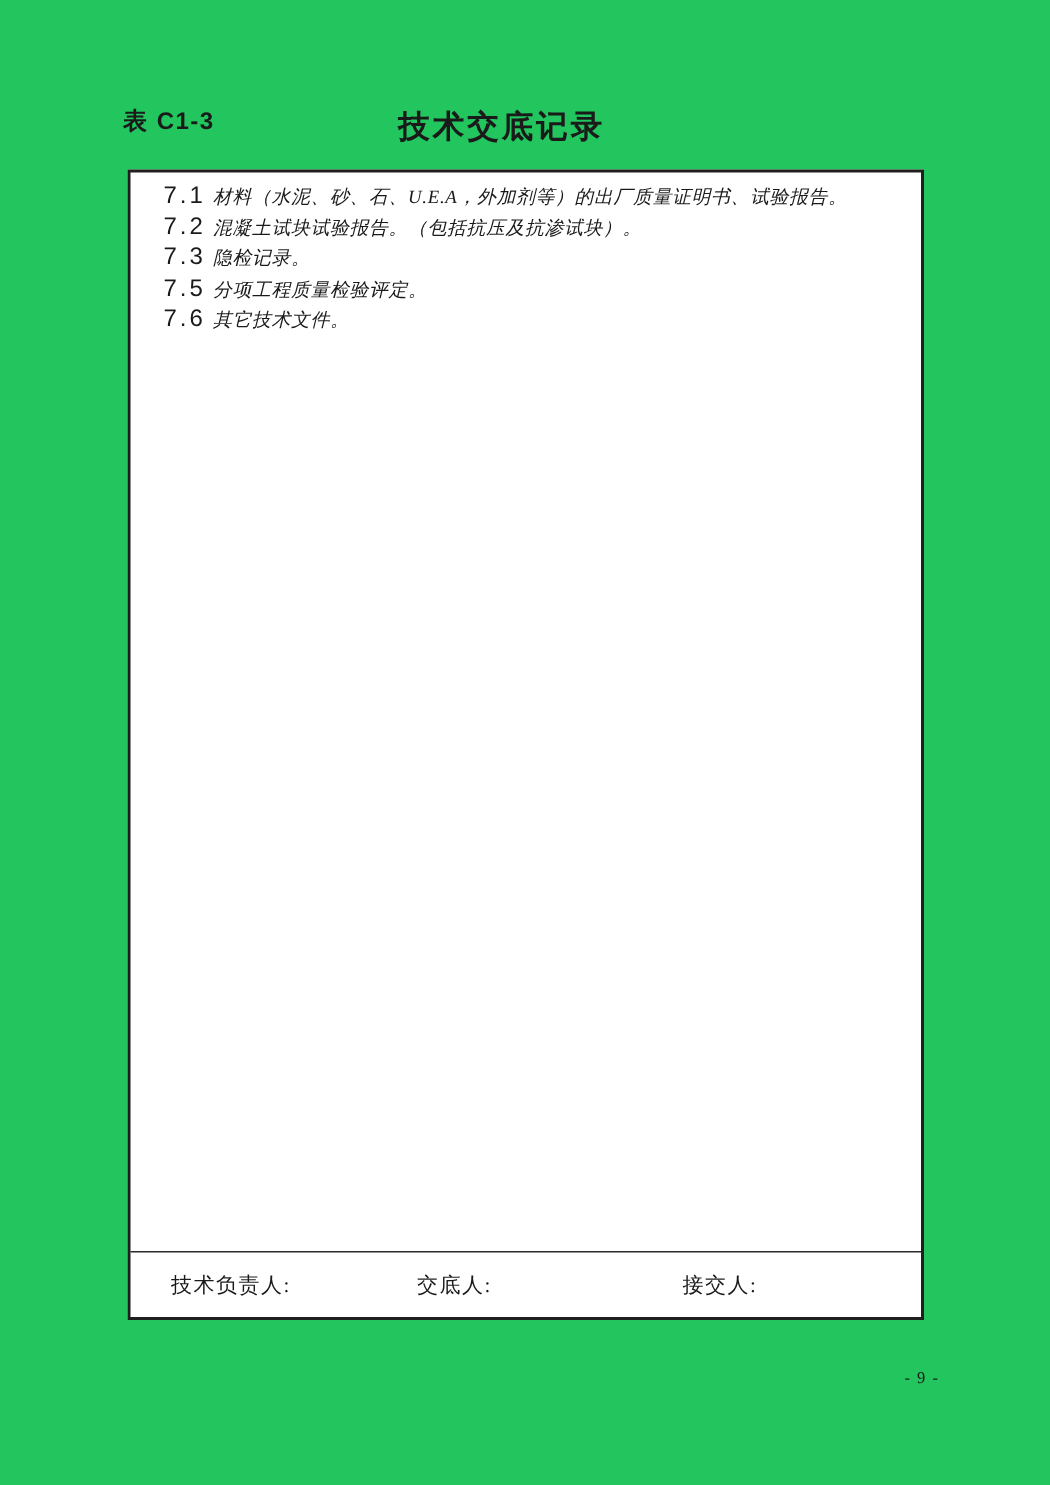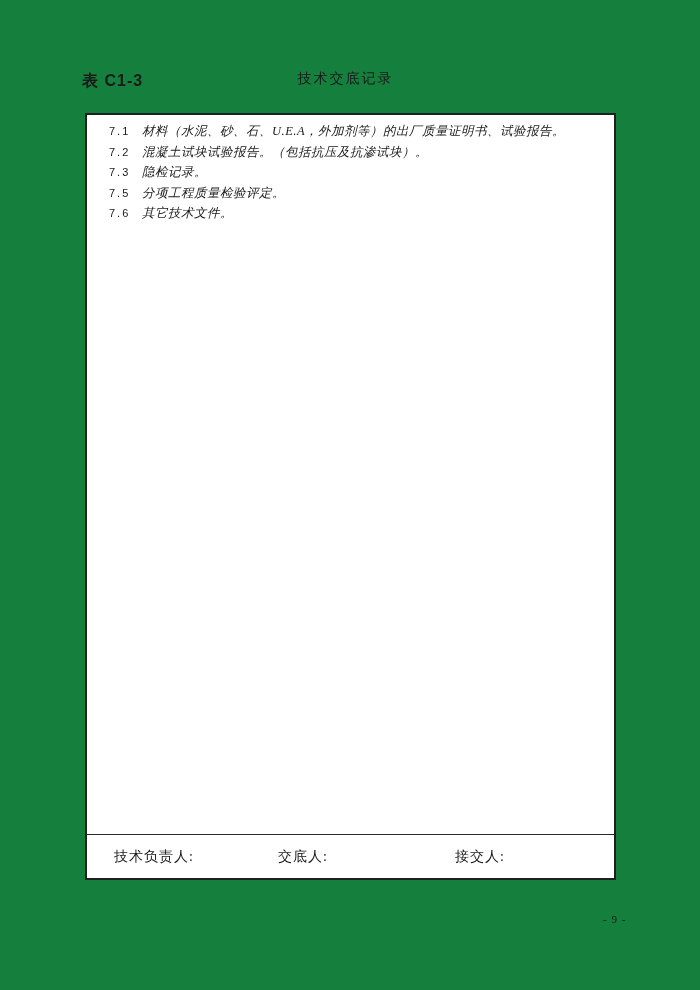--- a/index.html
+++ b/index.html
@@ -1,35 +1,35 @@
 <!DOCTYPE html>
 <html><head>
 <meta charset="utf-8">
 <style>
   * { margin:0; padding:0; box-sizing:border-box; }
   html,body { background:#e8e8e8; }
   .page {
     position:relative;
     width:700px; height:990px;
-    background:#15803d;
+    background:#22c55e;
     font-family:"Liberation Serif","DejaVu Serif",serif;
     color:#1a1a1a;
     overflow:hidden;
     margin:0 auto;
   }
   .form-code {
     position:absolute; left:82px; top:71px;
     font-family:"Liberation Sans","DejaVu Sans",sans-serif;
     font-size:16px; font-weight:bold; letter-spacing:1px;
   }
   .doc-title {
-    position:absolute; left:80px; top:70px; width:531px;
+    position:absolute; left:69px; top:70px; width:531px;
     text-align:center;
     font-family:"Liberation Sans","DejaVu Sans",sans-serif;
-    font-size:14px; font-weight:normal; letter-spacing:2px;
+    font-size:21px; font-weight:bold; letter-spacing:2px;
   }
   .form-table {
     position:absolute; left:85px; top:113px;
     width:531px; height:767px;
     border:2px solid #1f1f1f;
     display:flex; flex-direction:column;
     background:#ffffff;
   }
   .header-grid {
     display:grid;
@@ -53,21 +53,21 @@
     padding-left:22px;
     font-size:12.5px;
     line-height:20.5px;
     white-space:nowrap;
   }
   .item-num {
     width:33px;
     flex:0 0 33px;
     letter-spacing:2px;
     font-family:"Liberation Sans","DejaVu Sans",sans-serif;
-    font-size:11px;
+    font-size:16px;
   }
   .item-text { letter-spacing:0.5px;font-style:italic; }
   .footer-row {
     height:43px;
     position:relative;
     font-size:14px;
   }
   .sig-label {
     position:absolute; top:50%; transform:translateY(-50%);
     letter-spacing:1px;

